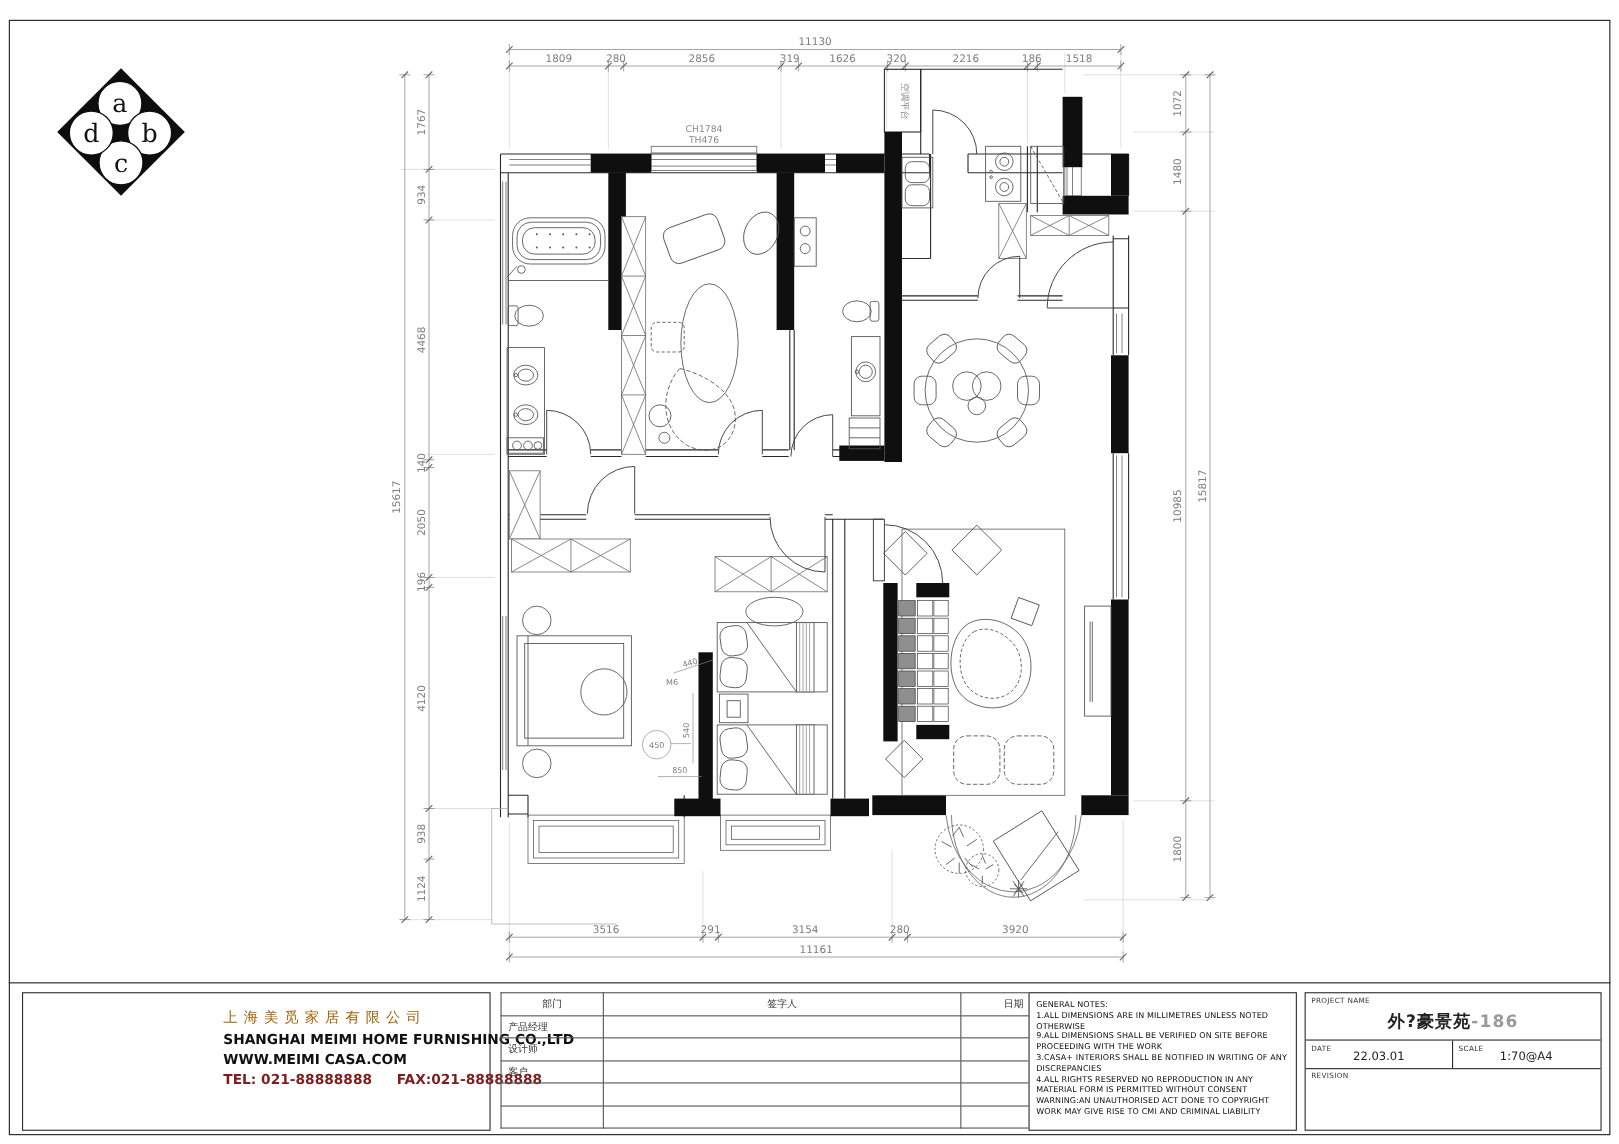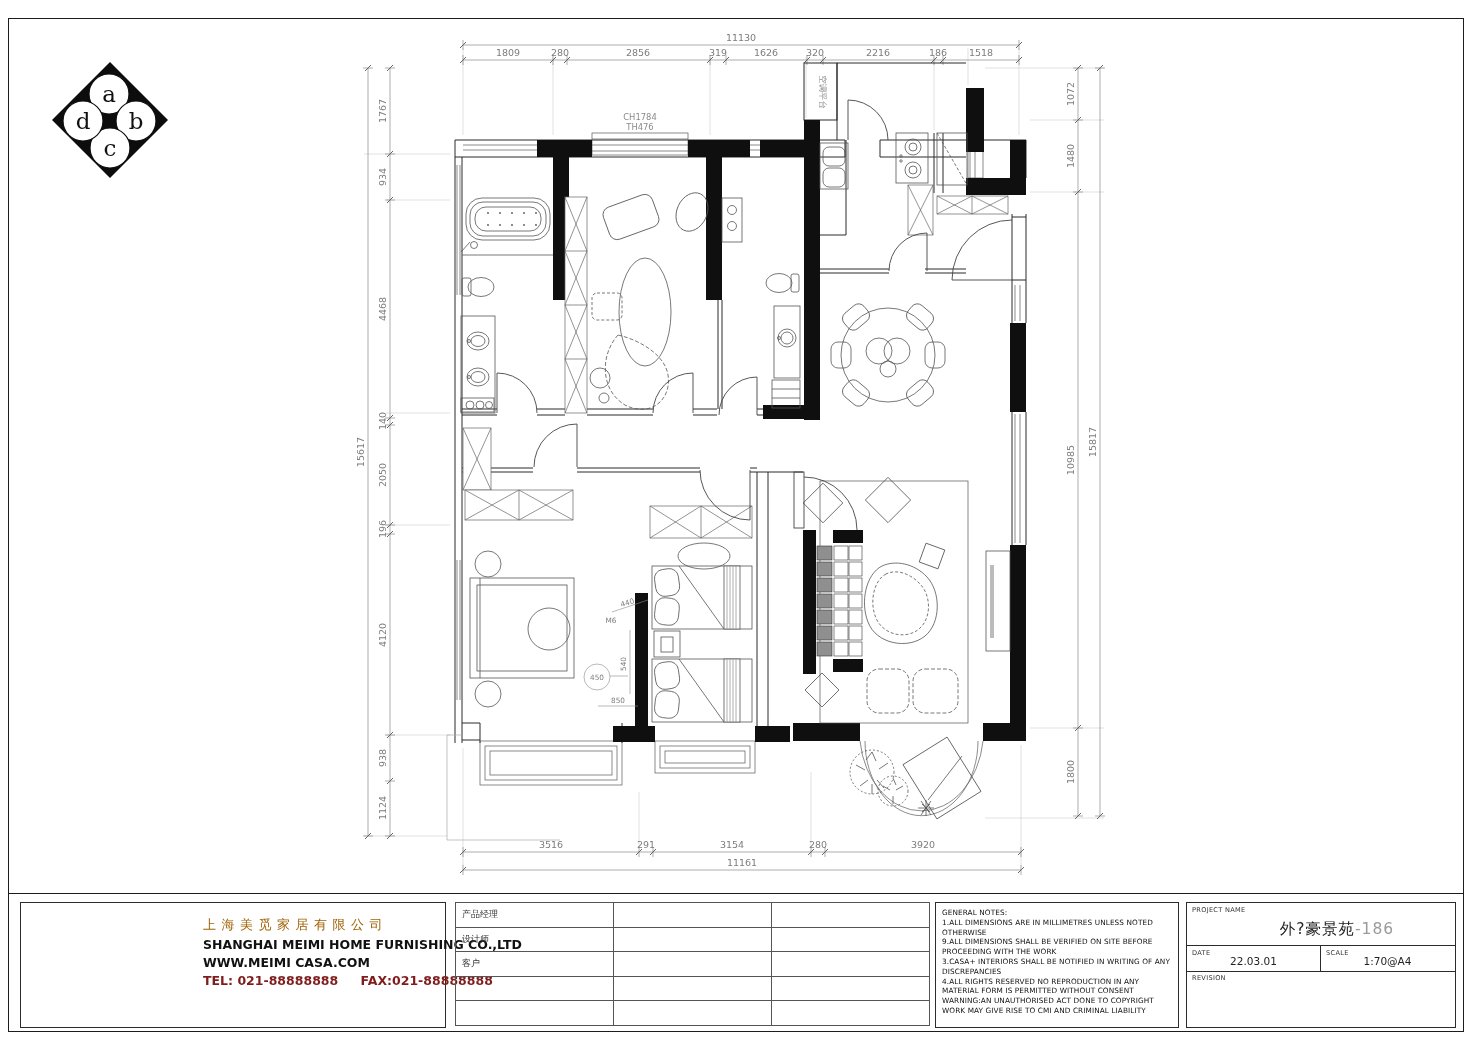--- a/index.html
+++ b/index.html
@@ -34,21 +34,21 @@
   #signature-box tr{height:20px;}
   .td-c{text-align:center;}
   
   #notes-box .pad{padding:5px 6px;}
   .note-line{font-size:7.3px;line-height:9.8px;color:#0f0f0f;letter-spacing:0.1px;}
   
   .tb-row{position:relative;border-bottom:0.9px solid #2b2b2b;}
   .tb-row:last-child{border-bottom:none;}
   .tb-label{position:absolute;left:5px;top:3px;font-size:6.6px;color:#333;letter-spacing:0.3px;}
   .tb-value{width:100%;text-align:center;font-size:15.5px;color:#222;
-            position:absolute;left:16px;top:16px;letter-spacing:1px;white-space:nowrap;}
+            position:absolute;left:0;top:16px;letter-spacing:1px;white-space:nowrap;font-weight:bold;}
   .tb-suffix{color:#9a9a9a;}
   .tb-half{position:absolute;top:0;height:100%;}
   .tb-val-sm{position:absolute;width:100%;text-align:center;top:9px;font-size:10.5px;color:#222;}
   svg{position:absolute;left:0;top:0;}
   svg text{font-family:"DejaVu Sans",sans-serif;}
   .dim{font-size:9.5px;fill:#7d7d7d;}
   .dimS{font-size:7.3px;fill:#7d7d7d;}
   .lbl{font-size:8.4px;fill:#8a8a8a;}
   .logoletter{font-family:"DejaVu Serif",serif;font-size:23px;fill:#111;}
 </style>
@@ -425,20 +425,25 @@
     <div class="co-tel">
       <span>TEL: 021-88888888</span>
       <span>FAX:021-88888888</span>
     </div>
   </div>
 </div>
 
 <div id="signature-box" class="abs">
   <table>
     <tbody>
+        <tr>
+      <td class="td-c" style="width:80px">部门</td>
+      <td class="td-c" style="width:312px">签字人</td>
+      <td class="td-c" style="width:83px">日期</td>
+    </tr>
     <tr>
       <td>产品经理</td>
       <td></td>
           <td></td>
     </tr>
     <tr>
       <td>设计师</td>
       <td></td>
           <td></td>
     </tr>

